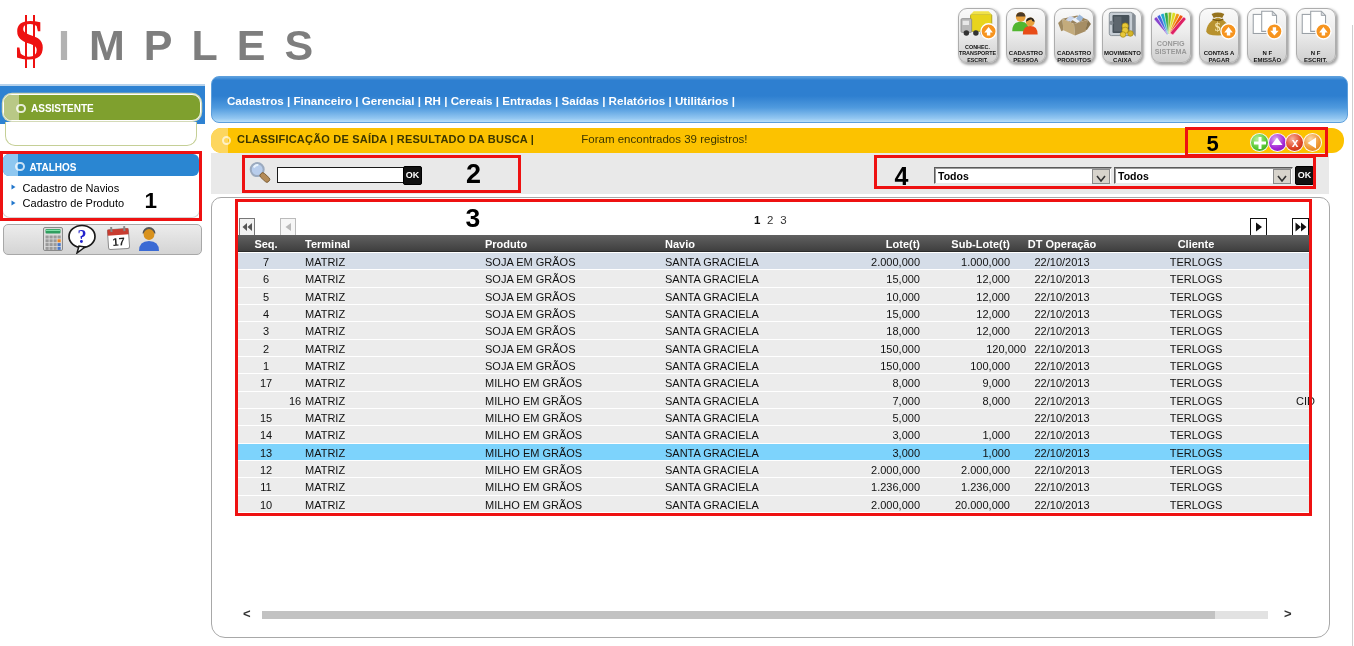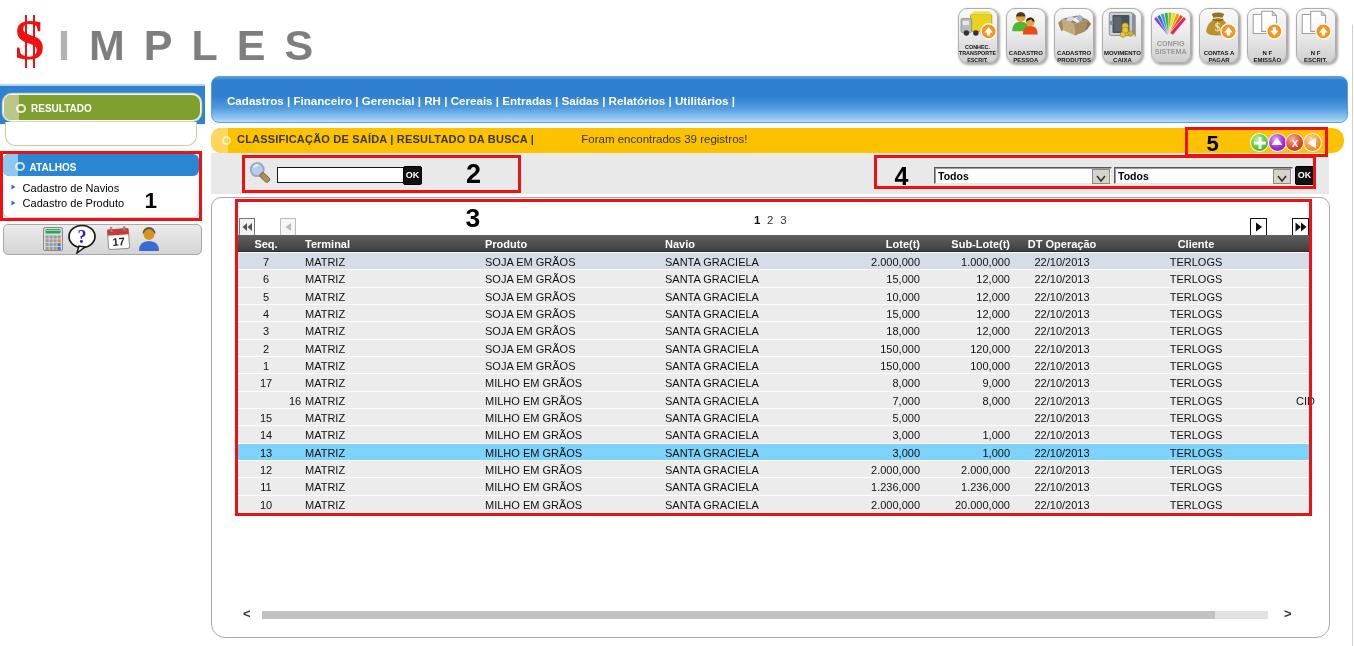--- a/index.html
+++ b/index.html
@@ -268,21 +268,21 @@
  <div class="abs" style="left:684px;top:3px;width:90px;text-align:right;">12,000</div>
  <div class="abs" style="left:778px;top:3px;width:96px;text-align:center;">22/10/2013</div>
  <div class="abs" style="left:874px;top:3px;width:172px;text-align:center;">TERLOGS</div>
 </div>
 <div class="abs" style="left:236px;top:339.7px;width:1074px;height:16.3px;background:#ececec;font-size:11px;color:#111;">
  <div class="abs" style="left:0;top:3px;width:60px;text-align:center;">2</div>
  <div class="abs" style="left:69px;top:3px;">MATRIZ</div>
  <div class="abs" style="left:249px;top:3px;">SOJA EM GRÃOS</div>
  <div class="abs" style="left:429px;top:3px;">SANTA GRACIELA</div>
  <div class="abs" style="left:564px;top:3px;width:120px;text-align:right;">150,000</div>
- <div class="abs" style="left:684px;top:3px;width:90px;text-align:right;">120,000</div>
+ <div class="abs" style="left:684px;top:3px;width:74px;text-align:right;padding-left:32px;">120,000</div>
  <div class="abs" style="left:778px;top:3px;width:96px;text-align:center;">22/10/2013</div>
  <div class="abs" style="left:874px;top:3px;width:172px;text-align:center;">TERLOGS</div>
 </div>
 <div class="abs" style="left:236px;top:357.0px;width:1074px;height:16.3px;background:#ececec;font-size:11px;color:#111;">
  <div class="abs" style="left:0;top:3px;width:60px;text-align:center;">1</div>
  <div class="abs" style="left:69px;top:3px;">MATRIZ</div>
  <div class="abs" style="left:249px;top:3px;">SOJA EM GRÃOS</div>
  <div class="abs" style="left:429px;top:3px;">SANTA GRACIELA</div>
  <div class="abs" style="left:564px;top:3px;width:120px;text-align:right;">150,000</div>
  <div class="abs" style="left:684px;top:3px;width:90px;text-align:right;">100,000</div>
@@ -372,21 +372,21 @@
 </div>
 
 <div class="abs" style="left:262px;top:610.5px;width:1006px;height:8.5px;background:#e2e2e2;"></div>
 <div class="abs" style="left:262px;top:610.5px;width:953px;height:8.5px;background:#c2c2c2;"></div>
 <div class="abs" style="left:243px;top:606px;font-size:13px;font-weight:bold;color:#333;">&lt;</div>
 <div class="abs" style="left:1284px;top:606px;font-size:13px;font-weight:bold;color:#333;">&gt;</div>
 
 <div class="abs" style="left:3px;top:93.5px;width:196px;height:25px;background:#7fa02e;border:1.7px solid #fff;border-radius:9px;box-shadow:0 0 0 1.2px #d4dab8;z-index:5;">
  <div class="abs" style="left:0;top:0;width:15px;height:25px;background:#b9c886;border-radius:7px 0 0 7px;"></div>
  <div class="abs" style="left:12px;top:9px;width:5.5px;height:5.5px;border:2.2px solid rgba(255,255,255,.8);border-radius:50%;"></div>
- <div class="abs" style="left:27px;top:8.2px;color:#fff;font-weight:bold;font-size:10px;line-height:11px;">RESULTADO</div>
+ <div class="abs" style="left:27px;top:8.2px;color:#fff;font-weight:bold;font-size:10px;line-height:11px;">ASSISTENTE</div>
 </div>
 <div class="abs" style="left:4.5px;top:122px;width:190px;height:23px;background:#fff;border:1.4px solid #c5cf96;border-top:none;border-radius:0 0 10px 10px;z-index:5;"></div>
 <div class="abs" style="left:1.5px;top:176px;width:196px;height:41px;border:1px solid #d4d4d4;border-top:none;border-radius:0 0 8px 8px;z-index:4;"></div>
 <div class="abs" style="left:3px;top:153.5px;width:196px;height:22.5px;background:#2a86d2;border-radius:6px;z-index:5;">
  <div class="abs" style="left:0;top:0;width:15px;height:22.5px;background:#8ec7f0;border-radius:6px 0 0 6px;"></div>
  <div class="abs" style="left:12px;top:8px;width:5.5px;height:5.5px;border:2.2px solid rgba(255,255,255,.75);border-radius:50%;"></div>
  <div class="abs" style="left:26.6px;top:8.2px;color:#fff;font-weight:bold;font-size:10px;line-height:11px;">ATALHOS</div>
 </div>
 <svg class="abs" style="left:10.5px;top:184px;z-index:5;" width="5" height="6" viewBox="0 0 5 6">
     <path d="M0.5,0.5 L4.5,3 L0.5,5.5 Z" fill="#2277cc"></path>

